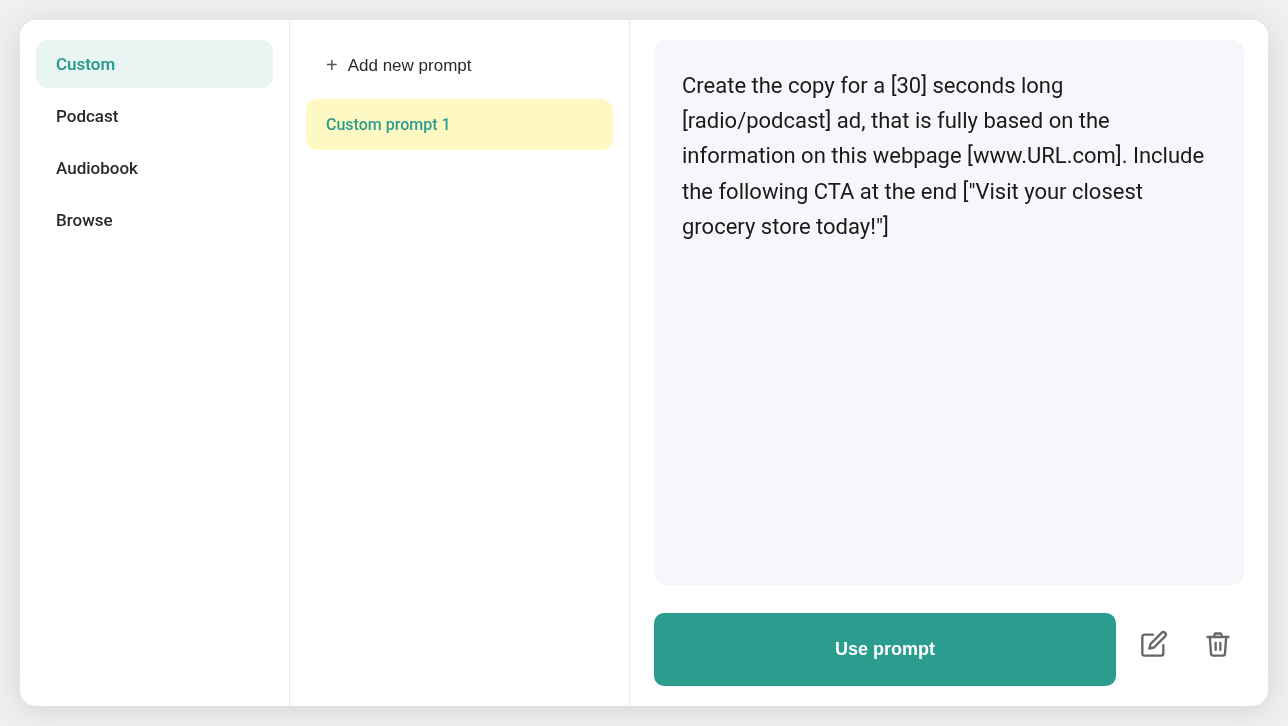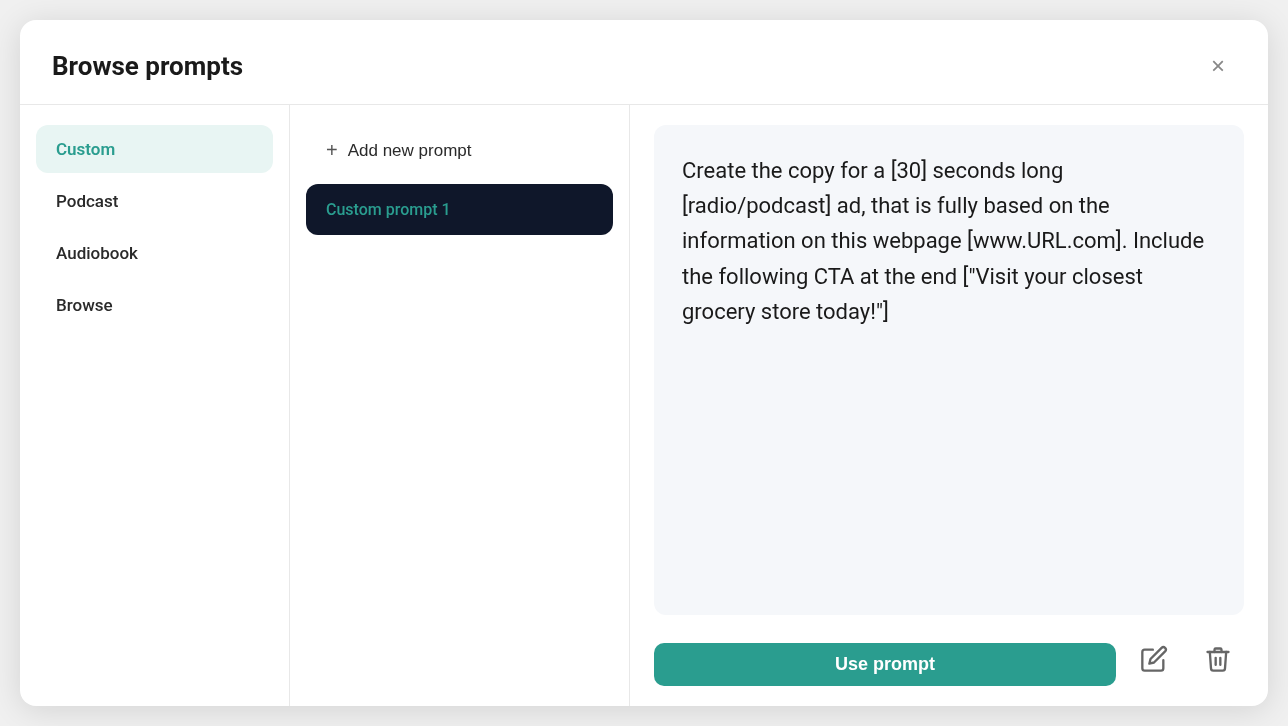--- a/index.html
+++ b/index.html
@@ -119,21 +119,21 @@
     .prompt-list-item {
       padding: 16px 20px;
       border-radius: 12px;
       cursor: pointer;
       font-size: 16px;
       color: #2a9d8f;
       font-weight: 500;
     }
 
     .prompt-list-item.active {
-      background: #0f172a;
+      background: #fef9c3;
     }
 
     
     .prompt-content-panel {
       flex: 1;
       padding: 20px 24px;
       display: flex;
       flex-direction: column;
       gap: 16px;
     }
@@ -154,21 +154,21 @@
       align-items: center;
       gap: 12px;
     }
 
     .use-prompt-btn {
       flex: 1;
       background: #2a9d8f;
       color: white;
       border: none;
       border-radius: 10px;
-      padding: 11px 0;
+      padding: 26px 0;
       font-size: 18px;
       font-weight: 600;
       cursor: pointer;
       text-align: center;
       margin-top: 12px;
     }
 
     .action-icon-btn {
       width: 52px;
       height: 52px;
@@ -185,24 +185,20 @@
     .action-icon-btn svg {
       width: 28px;
       height: 28px;
     }
   </style>
 </head>
 <body>
 
 <div class="modal">
 
-  <div class="modal-header">
-    <h1 class="modal-title">Browse prompts</h1>
-    <button class="close-btn">×</button>
-  </div>
 
   <div class="modal-body">
 
     <div class="categories-panel">
       <div class="category-item active">Custom</div>
       <div class="category-item">Podcast</div>
       <div class="category-item">Audiobook</div>
       <div class="category-item">Browse</div>
     </div>
 

